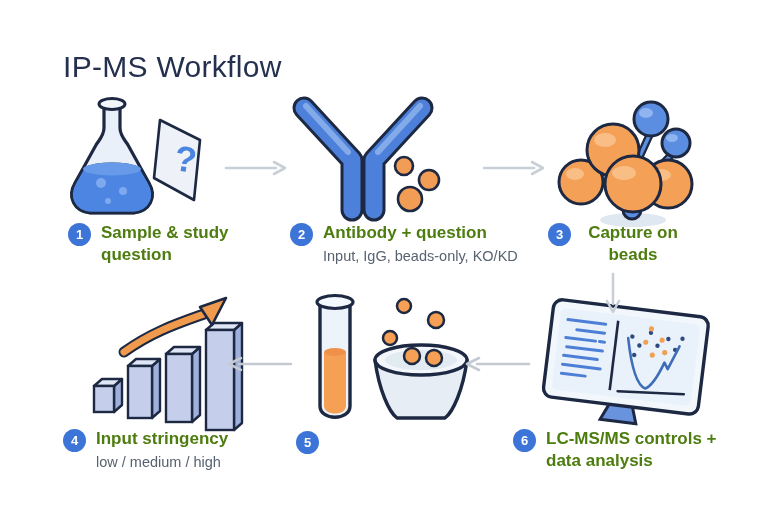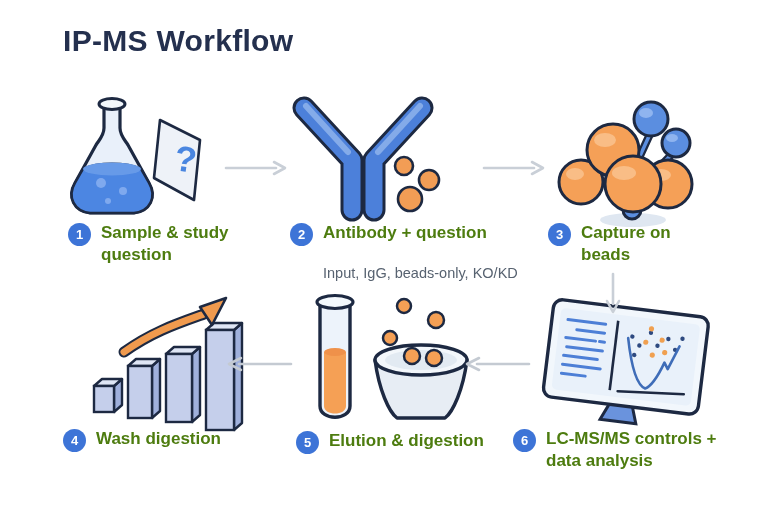--- a/index.html
+++ b/index.html
@@ -1,33 +1,33 @@
 <!DOCTYPE html>
 <html><head>
 <meta charset="utf-8">
 <style>
   * { margin:0; padding:0; box-sizing:border-box; }
   html,body { width:768px; height:512px; background:#ffffff; }
   body { font-family:"Liberation Sans", sans-serif; position:relative; overflow:hidden; }
   .canvas { position:absolute; left:0; top:0; width:768px; height:512px; background:#ffffff; }
 
-  .title { position:absolute; left:63px; top:24px; font-size:30px; font-weight:700;
+  .title { position:absolute; left:63px; top:50px; font-size:30px; font-weight:400;
            color:#24304e; letter-spacing:0.3px; }
 
   .icon-box { position:absolute; }
   svg { display:block; }
 
   .step-label { position:absolute; display:flex; align-items:flex-start; gap:10px; }
   .badge { width:23px; height:23px; border-radius:50%; background:#3d74d7; color:#ffffff;
            font-size:13px; font-weight:700; display:flex; align-items:center;
            justify-content:center; flex:0 0 23px; margin-top:1px; }
   .lbl  { font-size:17px; font-weight:700; color:#4d7c0f; line-height:1.28; }
-  .sub  { font-size:14.5px; font-weight:400; color:#576270; line-height:1.3; margin-top:20px; }
-
-  .w130 { width:134px; } .w200 { width:210px; } .w104 { width:104px; }
+  .sub  { font-size:14.5px; font-weight:400; color:#576270; line-height:1.3; margin-top:3px; }
+
+  .w130 { width:134px; } .w200 { width:210px; } .w104 { width:104px;text-align:center; }
   .w160 { width:165px; } .w190 { width:190px; } .w175 { width:175px; }
 
   .monitor-rot { transform:rotate(7deg); }
 </style>
 </head>
 <body>
 
 <div class="canvas">
 
   <div class="title">IP-MS Workflow</div>
@@ -228,29 +228,27 @@
   <div class="step-label" style="left:548px; top:222px;">
     <div class="badge">3</div>
     <div class="w104">
       <div class="lbl">Capture on beads</div>
     </div>
   </div>
 
   <div class="step-label" style="left:63px; top:428px;">
     <div class="badge">4</div>
     <div class="w160">
-      <div class="lbl">Wash digestion</div>
+      <div class="lbl">Input stringency</div>
+      <div class="sub">low / medium / high</div>
     </div>
   </div>
 
   <div class="step-label" style="left:296px; top:430px;">
     <div class="badge">5</div>
-    <div class="w190">
-      <div class="lbl">Elution &amp; digestion</div>
-    </div>
   </div>
 
   <div class="step-label" style="left:513px; top:428px;">
     <div class="badge">6</div>
     <div class="w175">
       <div class="lbl">LC-MS/MS controls + data analysis</div>
     </div>
   </div>
 
 </div>

